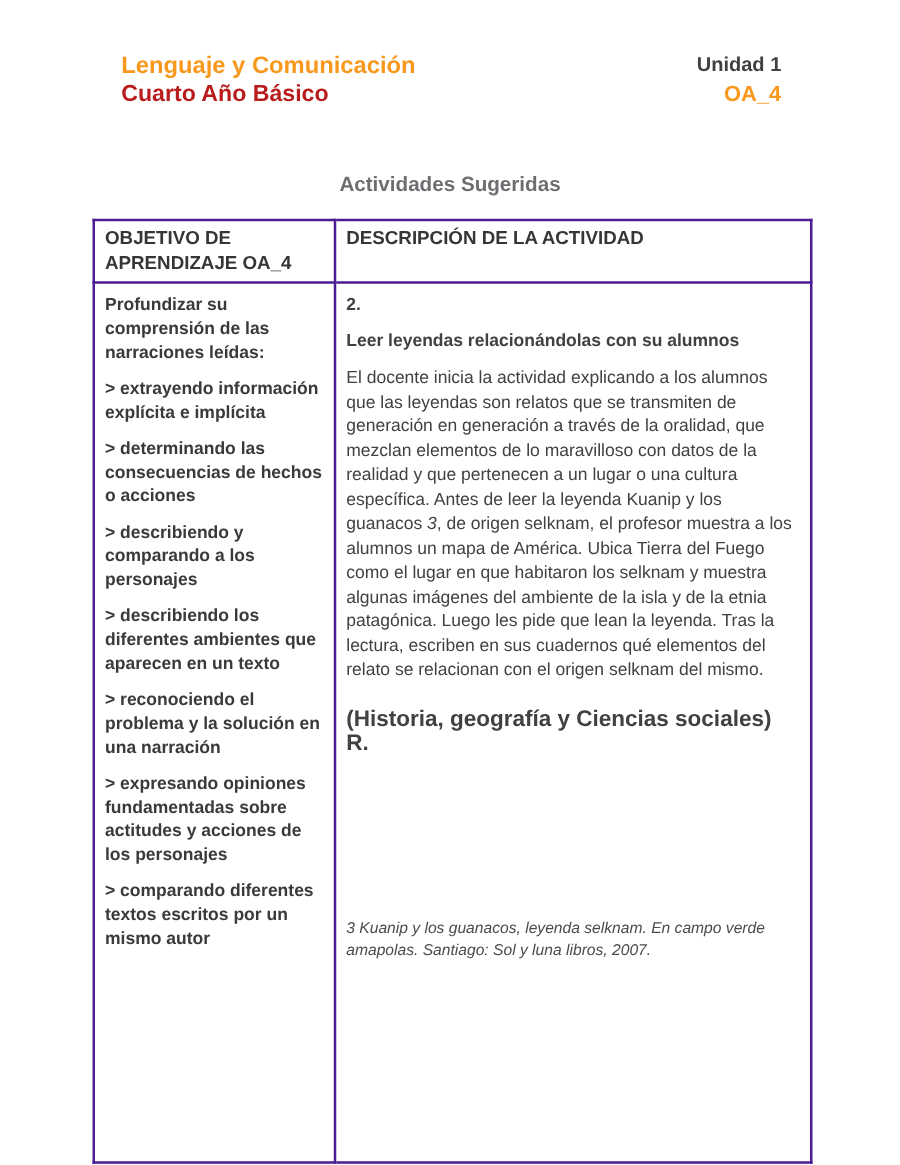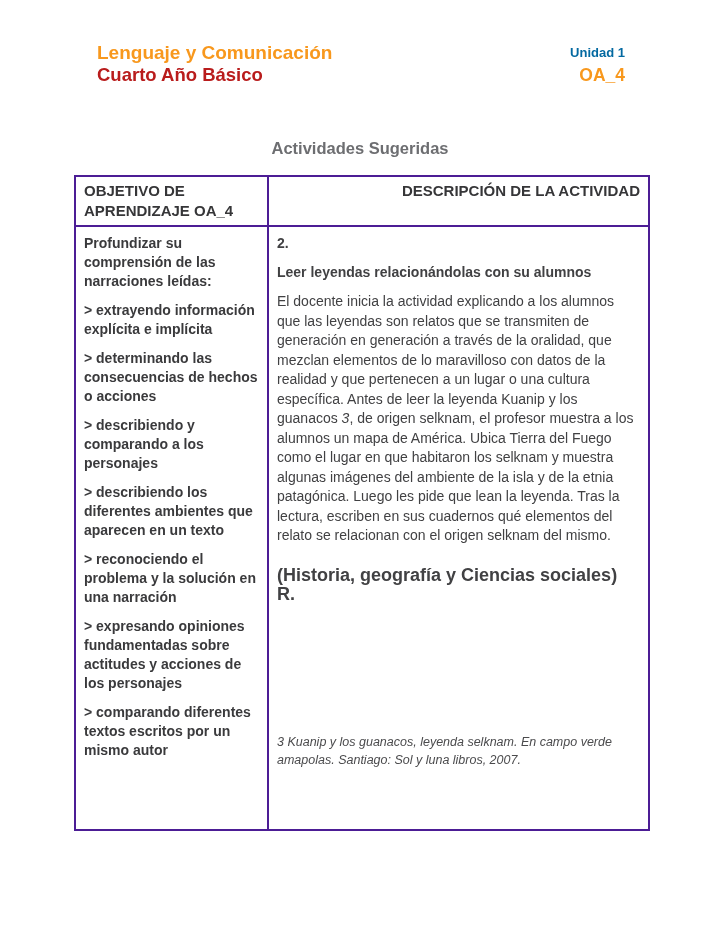--- a/index.html
+++ b/index.html
@@ -22,21 +22,21 @@
     right: 95px;
     display: flex;
     justify-content: space-between;
     align-items: flex-end;
   }
   .doc-header .left-block  { text-align: left; }
   .doc-header .right-block { text-align: right; }
   .hdr-line { font-weight: bold; line-height: 22px; }
   .subject  { font-size: 19px;   color: #F8981D; }
   .grade    { font-size: 18.5px; color: #b91c1c; }
-  .unit     { font-size: 13px; color: #0369a1; }
+  .unit     { font-size: 16px; color: #404040; }
   .oa       { font-size: 17.5px; color: #F8981D; }
 
   
   .section-title {
     position: absolute;
     top: 139px;
     left: 0;
     right: 0;
     text-align: center;
     font-size: 16.5px;
@@ -63,24 +63,24 @@
 
   .activity-table th {
     font-size: 15px;
     font-weight: bold;
     color: #363638;
     padding: 4px 8px;
     height: 47px;
     line-height: 20px;
   }
   .th-objective   { text-align: left; }
-  .th-description { text-align: right; }
+  .th-description { text-align: left; }
 
   .activity-table td {
-    height: 604px;
+    height: 704px;
     padding: 7px 8px;
   }
 
   
   .objective-cell p {
     font-size: 14px;
     font-weight: bold;
     line-height: 19px;
     color: #3A3A3C;
     margin-bottom: 10px;

